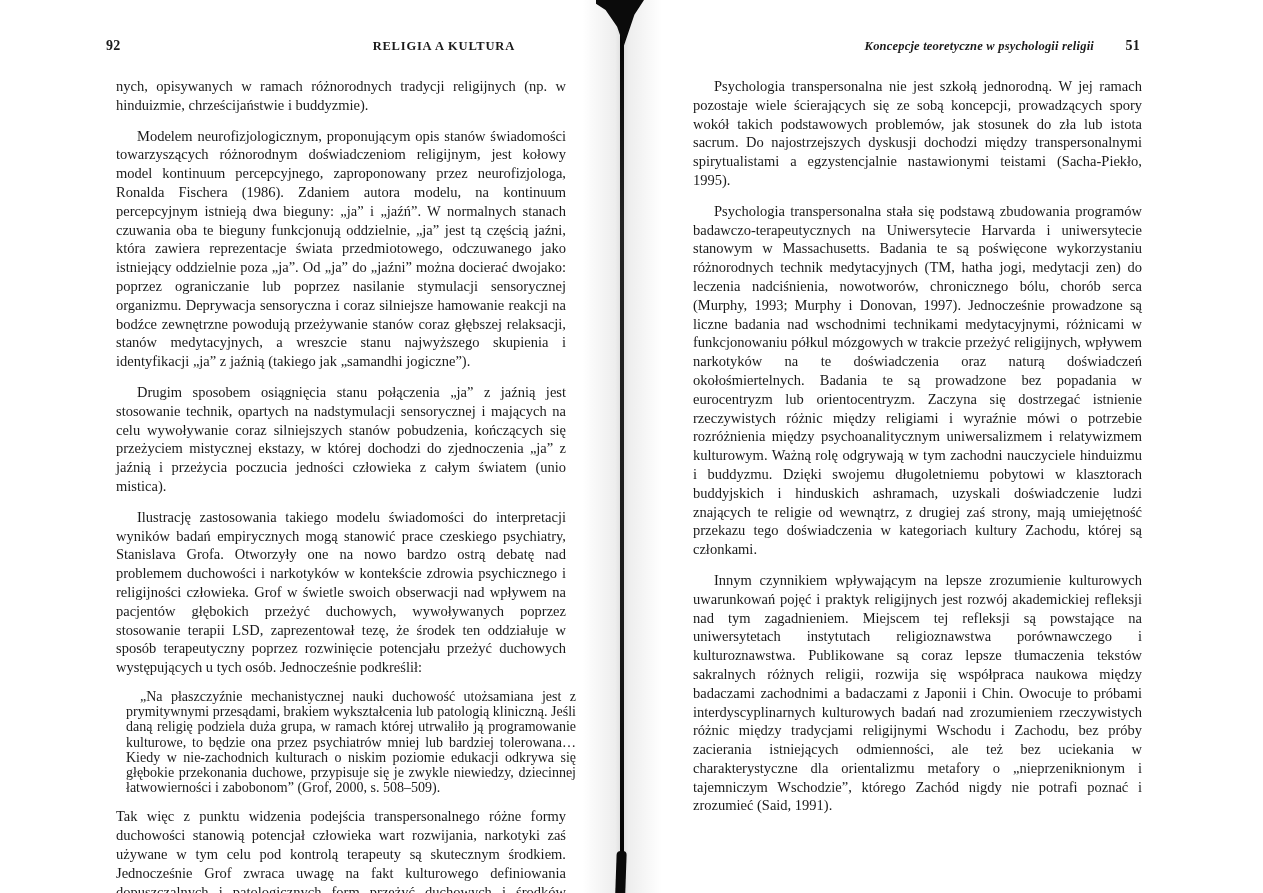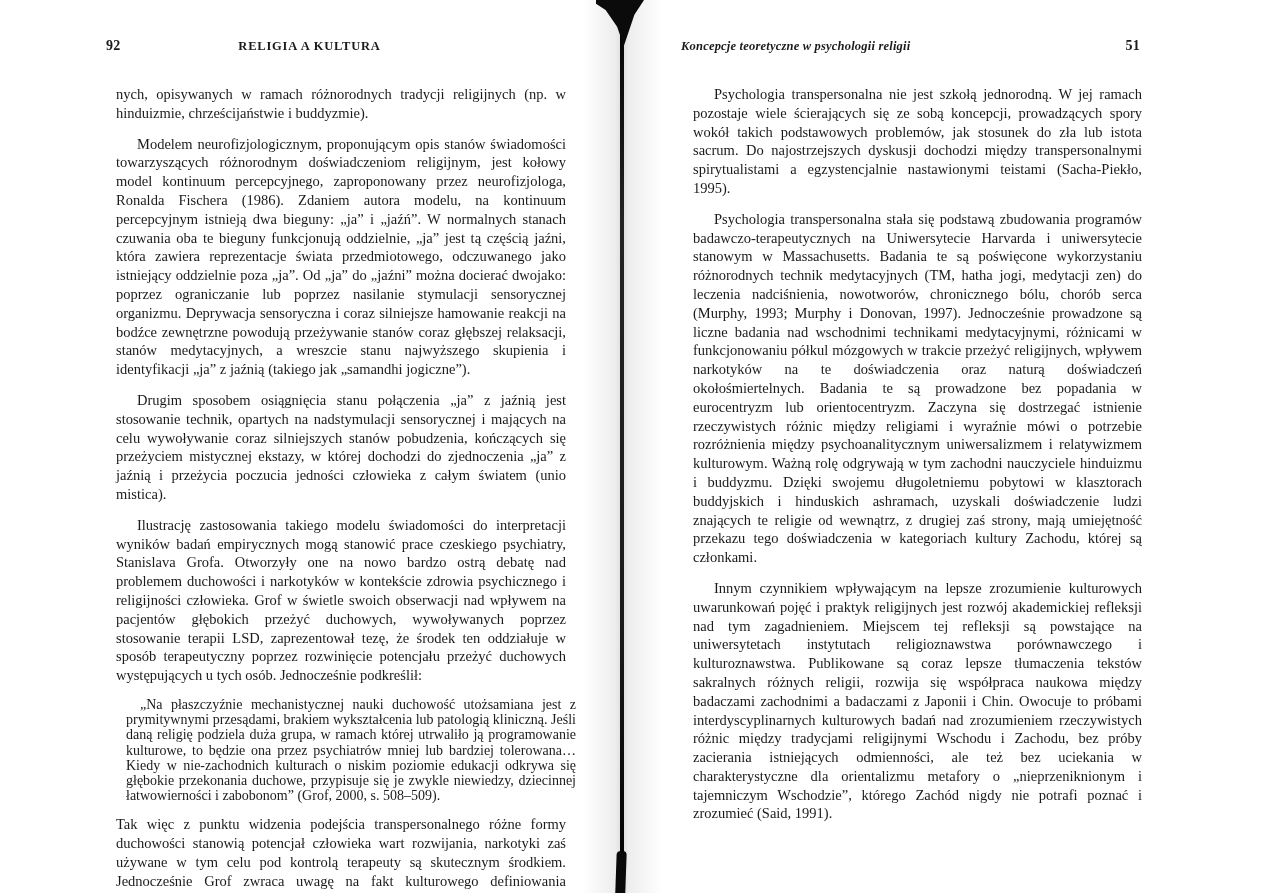--- a/index.html
+++ b/index.html
@@ -56,43 +56,43 @@
   .page {
     position: absolute;
     top: 36px;
   }
   .page-left  { left: 104px; width: 474px; }
   .page-right { left: 681px; width: 473px; }
 
   .page-header {
     position: relative;
     height: 24px;
-    margin-bottom: 25px;
+    margin-bottom: 17px;
     white-space: nowrap;
   }
   .page-number {
     font-size: 14px;
     font-weight: 600;
     letter-spacing: 0.3px;
   }
   .page-left .page-number  { position: absolute; left: 2px; top: 2px; }
   .page-right .page-number { position: absolute; right: 14px; top: 2px; }
 
   .running-header {
     font-size: 12.5px;
     font-weight: 600;
   }
   .page-left .running-header {
     position: absolute; left: 0; right: 63px; top: 3px;
-    text-align: center;
+    text-align: right;
     letter-spacing: 0.8px;
   }
   .page-right .running-header {
     position: absolute; left: 0; right: 60px; top: 3px;
-    text-align: left;
+    text-align: right;
     font-style: italic;
     letter-spacing: 0.2px;
   }
 
   
   .page-body {
     font-size: 14.5px;
     line-height: 18.8px;
     text-align: justify;
     hyphens: auto;

